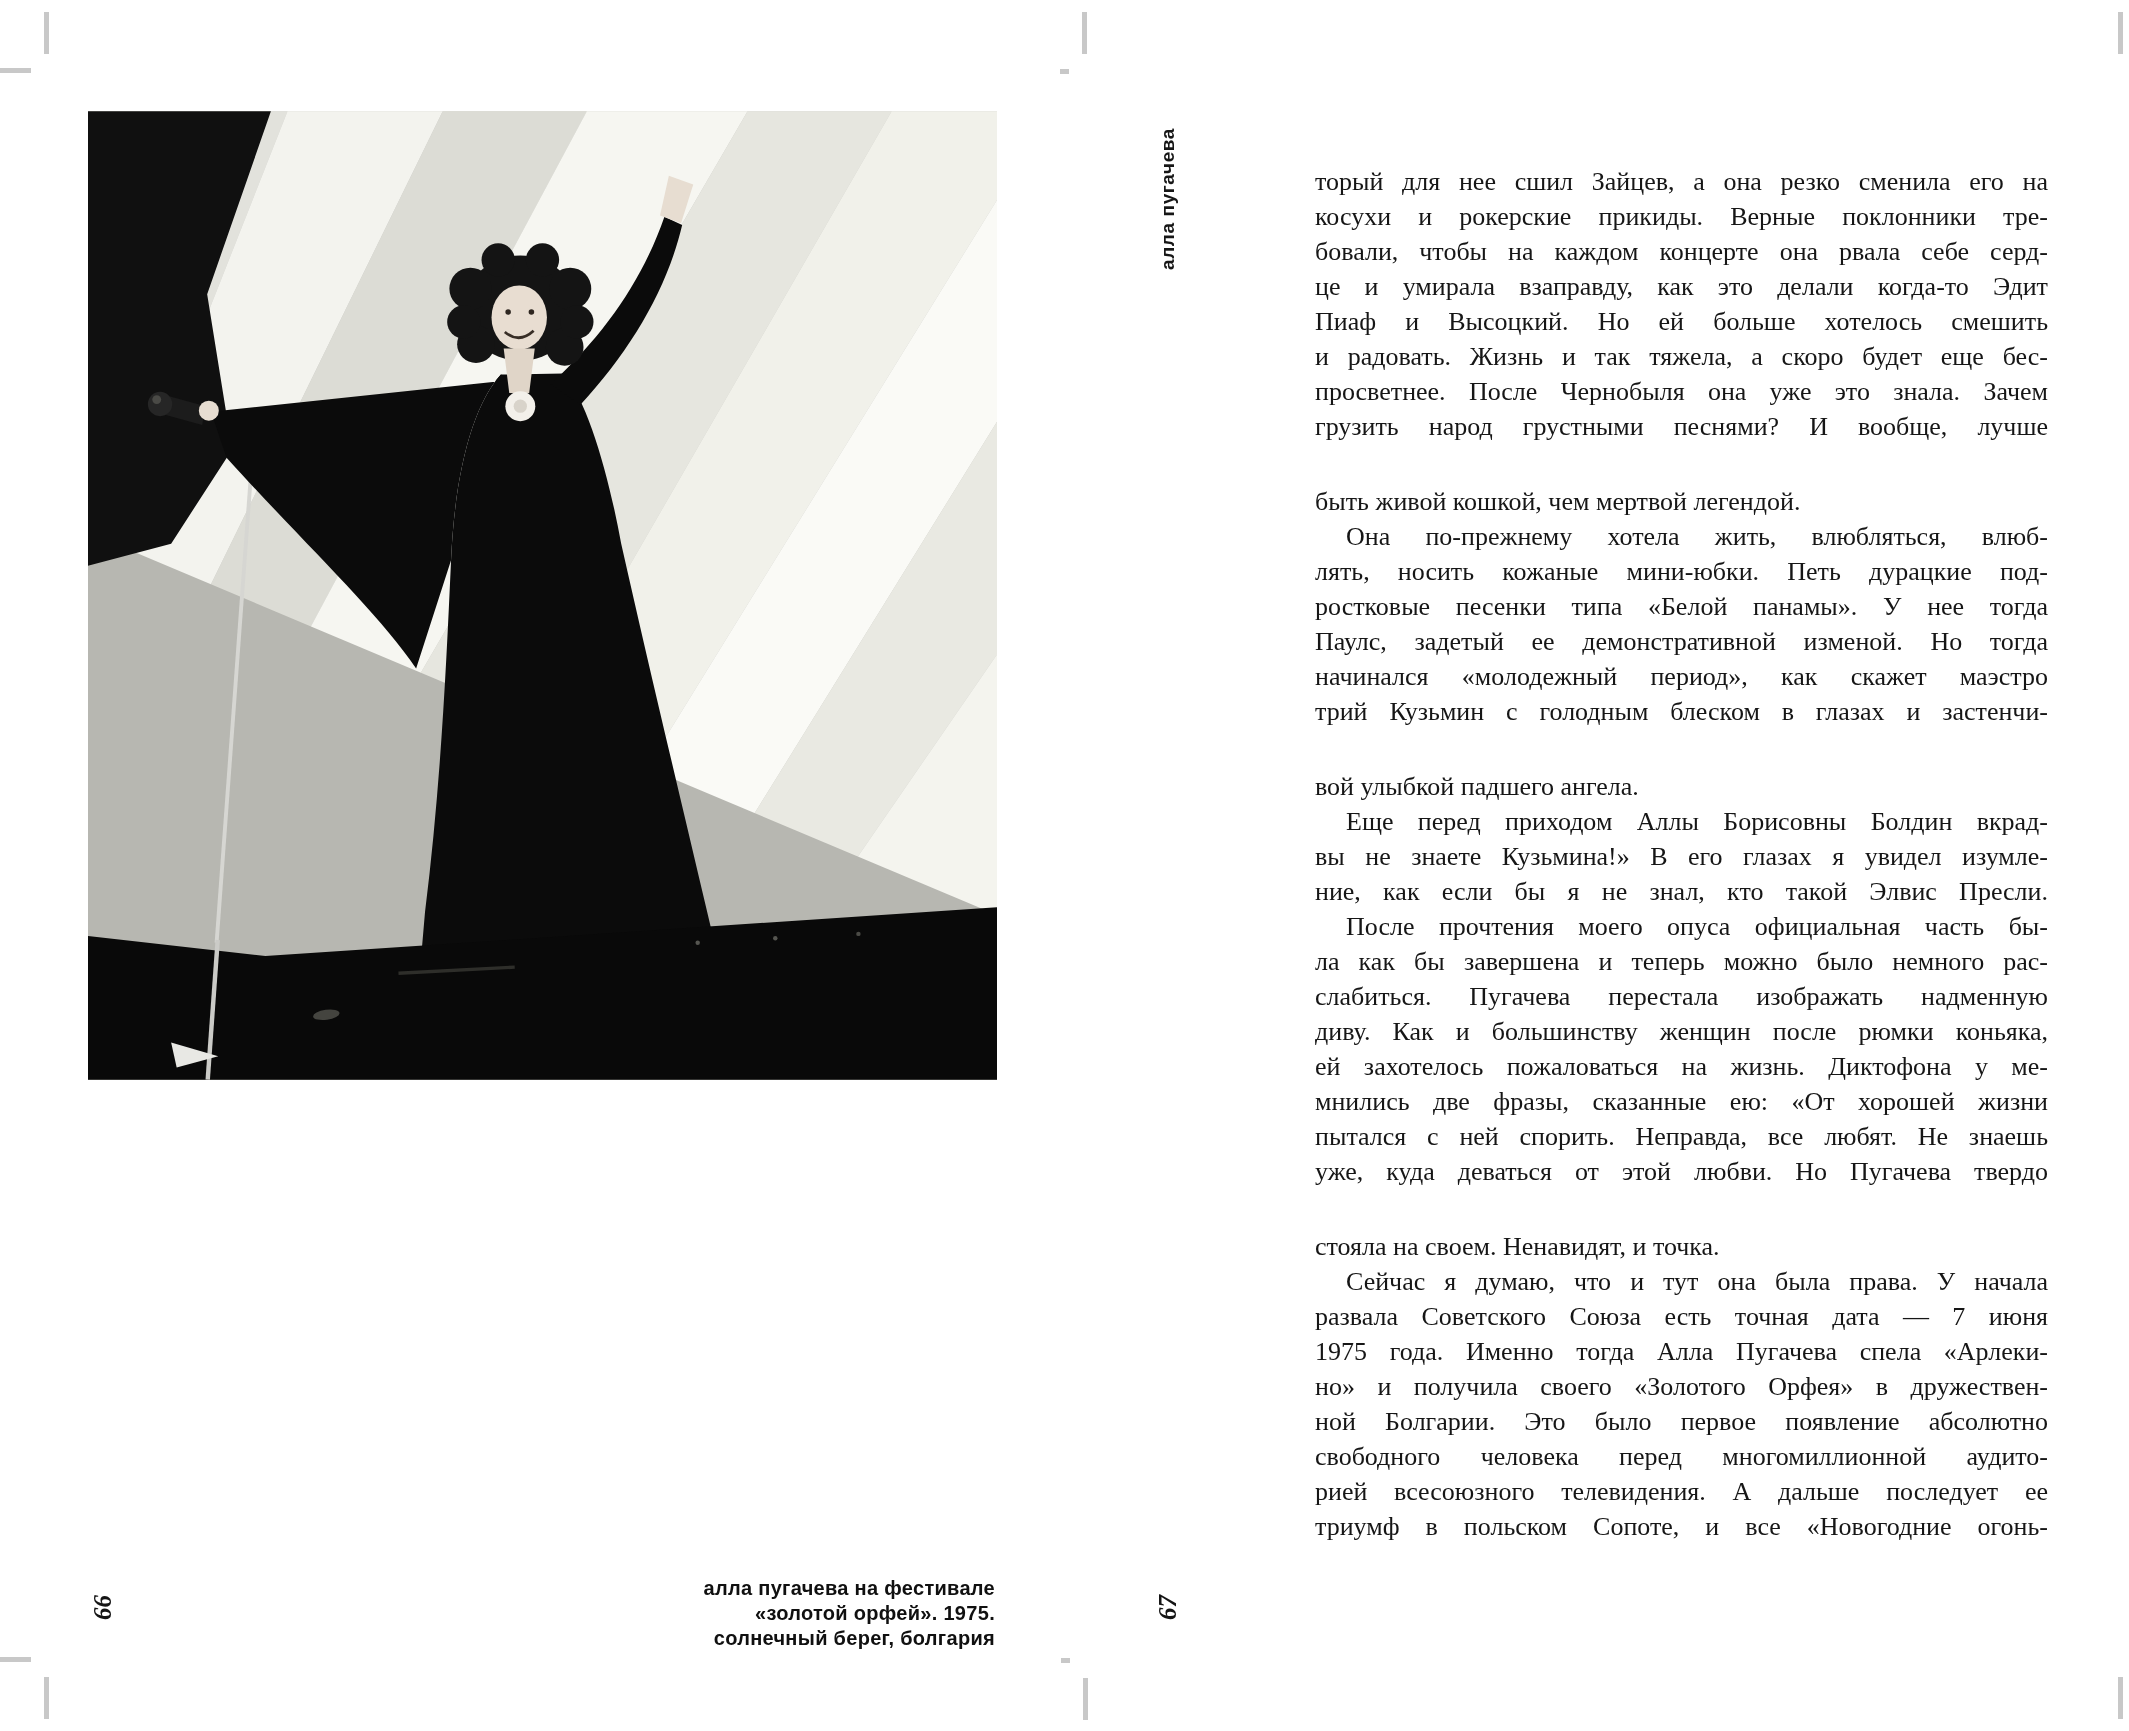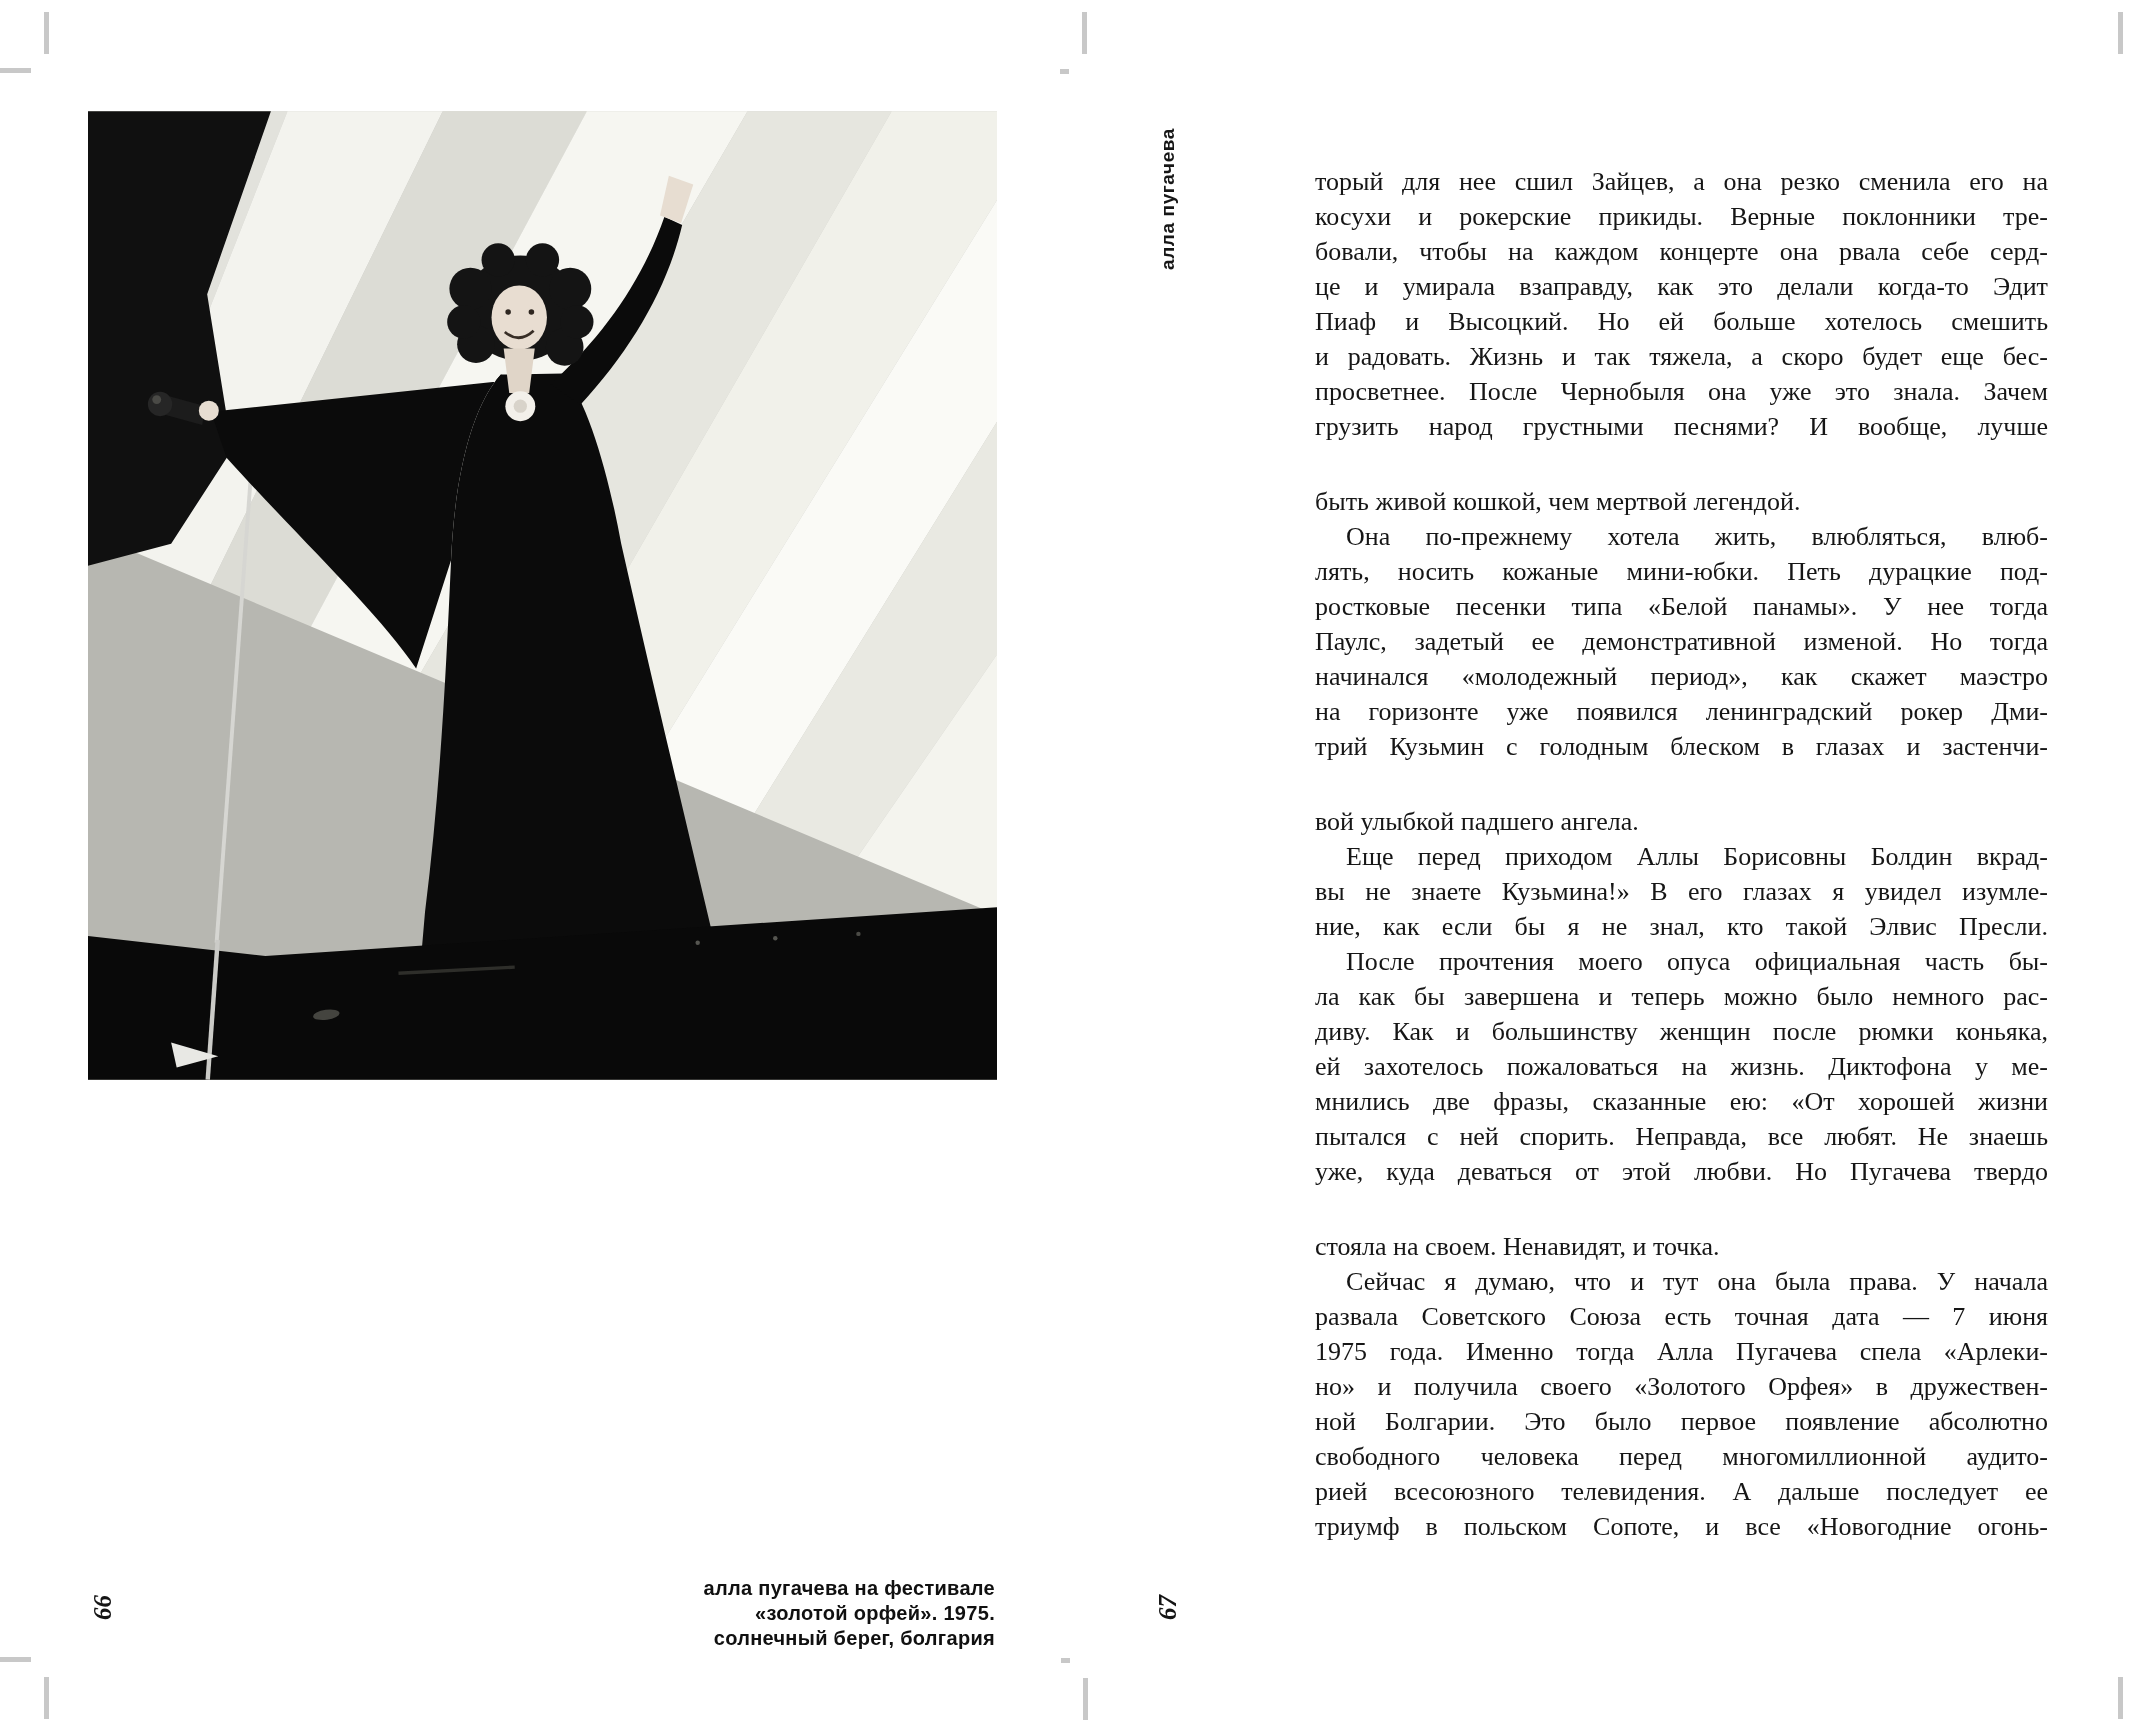--- a/index.html
+++ b/index.html
@@ -147,28 +147,28 @@
         <div class="line">Пиаф и Высоцкий. Но ей больше хотелось смешить</div>
         <div class="line">и радовать. Жизнь и так тяжела, а скоро будет еще бес-</div>
         <div class="line">просветнее. После Чернобыля она уже это знала. Зачем</div>
         <div class="line">грузить народ грустными песнями? И вообще, лучше</div>
         <div class="line left">быть живой кошкой, чем мертвой легендой.</div>
         <div class="line indent">Она по-прежнему хотела жить, влюбляться, влюб-</div>
         <div class="line">лять, носить кожаные мини-юбки. Петь дурацкие под-</div>
         <div class="line">ростковые песенки типа «Белой панамы». У нее тогда</div>
         <div class="line">Паулс, задетый ее демонстративной изменой. Но тогда</div>
         <div class="line">начинался «молодежный период», как скажет маэстро</div>
-        <div class="line">на горизонте уже появился ленинградский рокер Дми-</div>
         <div class="line">трий Кузьмин с голодным блеском в глазах и застенчи-</div>
         <div class="line left">вой улыбкой падшего ангела.</div>
         <div class="line indent">Еще перед приходом Аллы Борисовны Болдин вкрад-</div>
         <div class="line">вы не знаете Кузьмина!» В его глазах я увидел изумле-</div>
         <div class="line">ние, как если бы я не знал, кто такой Элвис Пресли.</div>
         <div class="line indent">После прочтения моего опуса официальная часть бы-</div>
         <div class="line">ла как бы завершена и теперь можно было немного рас-</div>
+        <div class="line">слабиться. Пугачева перестала изображать надменную</div>
         <div class="line">диву. Как и большинству женщин после рюмки коньяка,</div>
         <div class="line">ей захотелось пожаловаться на жизнь. Диктофона у ме-</div>
         <div class="line">мнились две фразы, сказанные ею: «От хорошей жизни</div>
         <div class="line">пытался с ней спорить. Неправда, все любят. Не знаешь</div>
         <div class="line">уже, куда деваться от этой любви. Но Пугачева твердо</div>
         <div class="line left">стояла на своем. Ненавидят, и точка.</div>
         <div class="line indent">Сейчас я думаю, что и тут она была права. У начала</div>
         <div class="line">развала Советского Союза есть точная дата — 7 июня</div>
         <div class="line">1975 года. Именно тогда Алла Пугачева спела «Арлеки-</div>
         <div class="line">но» и получила своего «Золотого Орфея» в дружествен-</div>

